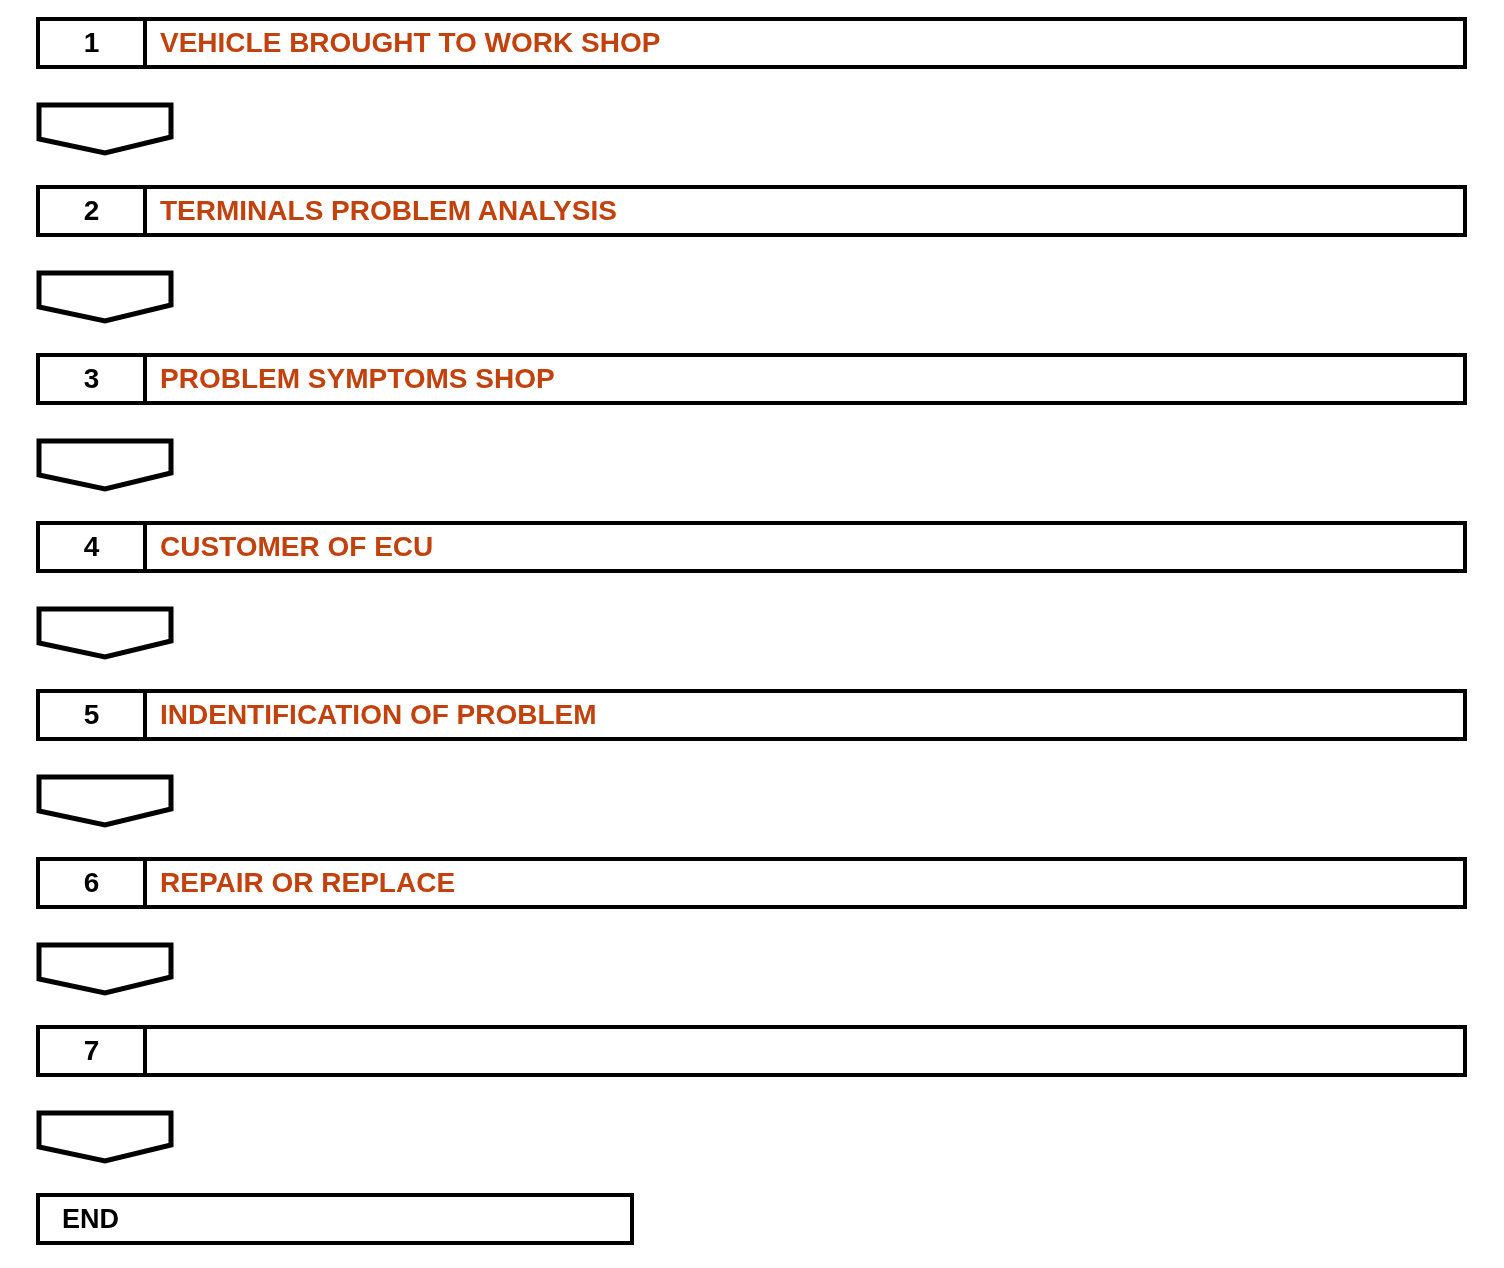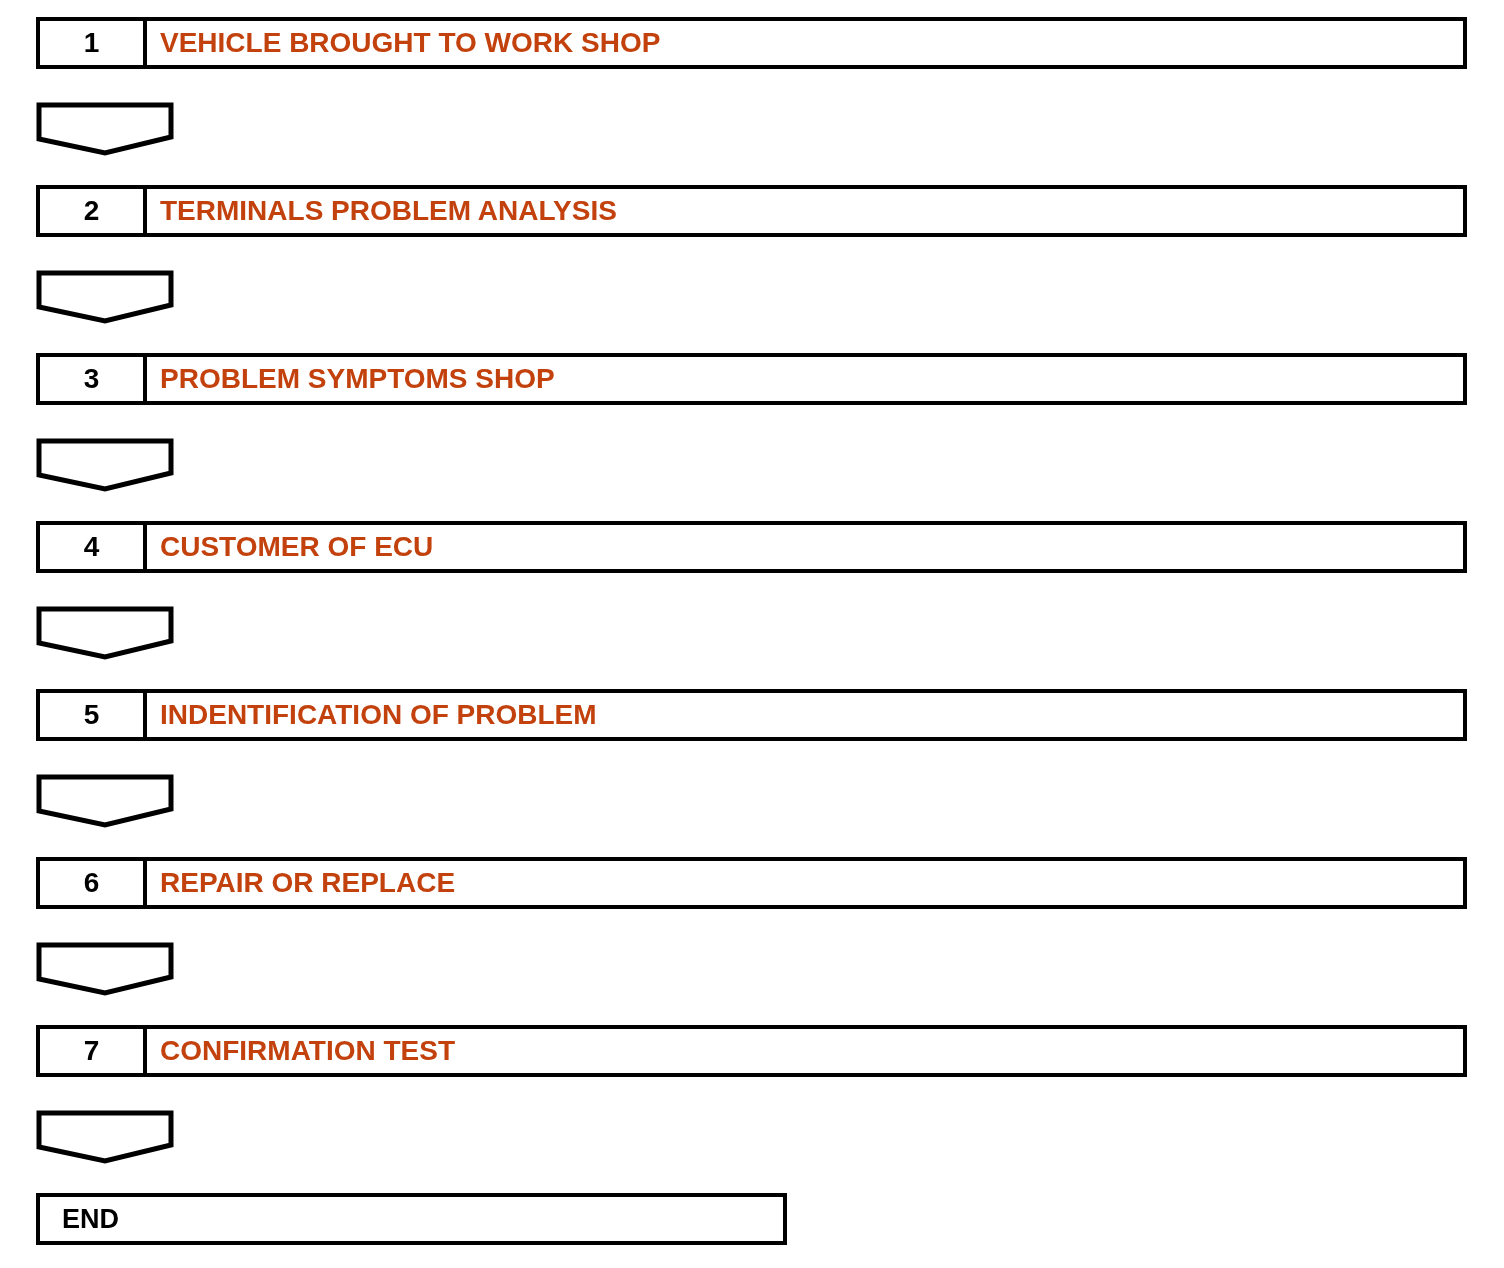--- a/index.html
+++ b/index.html
@@ -47,21 +47,21 @@
     white-space: nowrap;
     overflow: hidden;
   }
   .arrow {
     width: 138px;
     height: 54px;
     margin: 33px 0 29px 0;
     line-height: 0;
   }
   .end-box {
-    width: 751px;
+    width: 598px;
     height: 52px;
     border: 4px solid #000000;
     box-sizing: border-box;
     display: flex;
     align-items: center;
     padding-left: 22px;
     font-weight: bold;
     font-size: 27px;
     color: #000000;
     background: #ffffff;
@@ -127,21 +127,20 @@
     <div class="step-label">REPAIR OR REPLACE</div>
   </div>
   <div class="arrow">
     <svg width="138" height="54" viewBox="0 0 138 54" xmlns="http://www.w3.org/2000/svg">
       <polygon points="3,3 135,3 135,35 69,51 3,37" fill="#ffffff" stroke="#000000" stroke-width="5" stroke-linejoin="miter"></polygon>
     </svg>
   </div>
 
   <div class="step">
     <div class="step-num">7</div>
-    <div class="step-label">CONFIRMATION TEST</div>
   </div>
   <div class="arrow">
     <svg width="138" height="54" viewBox="0 0 138 54" xmlns="http://www.w3.org/2000/svg">
       <polygon points="3,3 135,3 135,35 69,51 3,37" fill="#ffffff" stroke="#000000" stroke-width="5" stroke-linejoin="miter"></polygon>
     </svg>
   </div>
 
   <div class="end-box">
     <span>END</span>
   </div>

